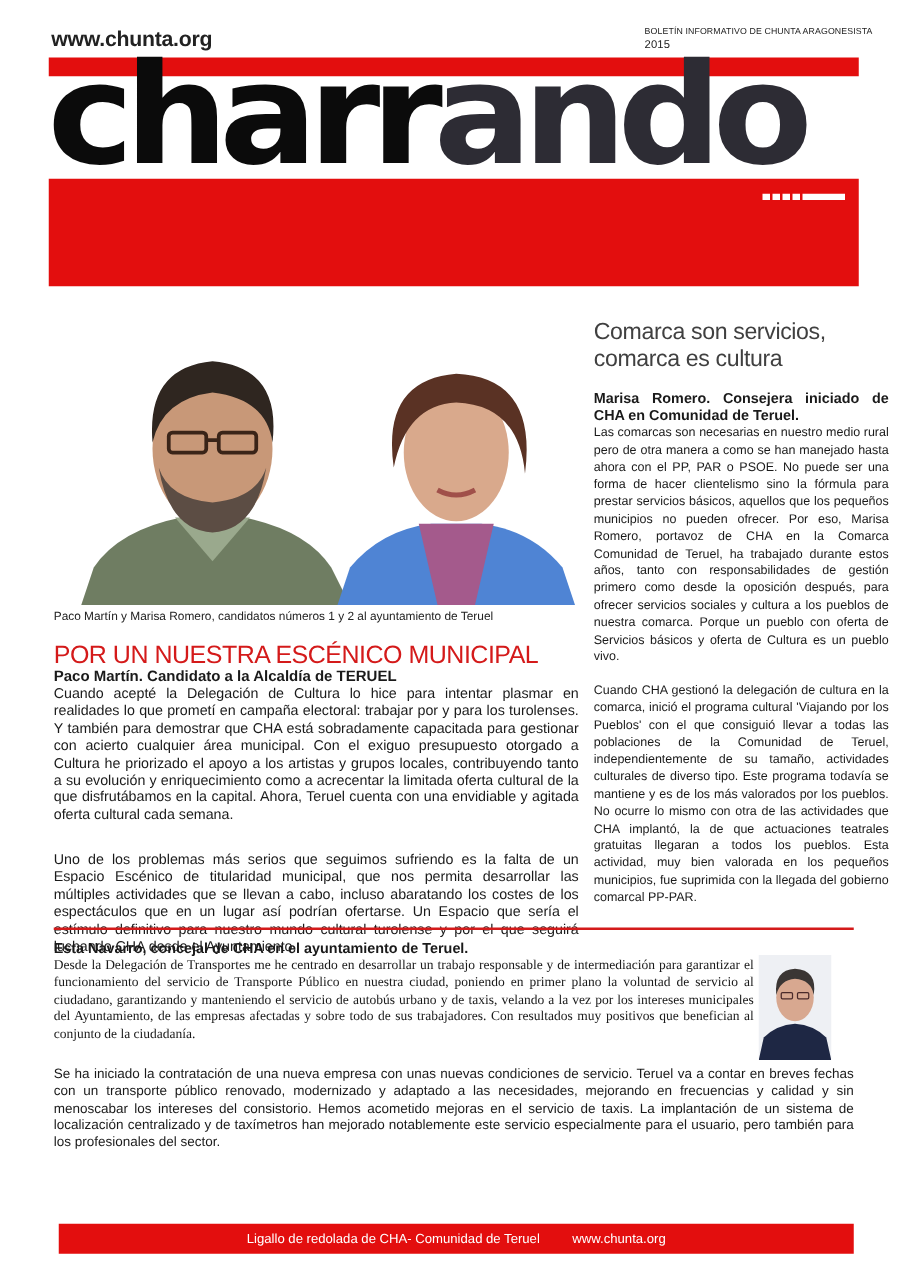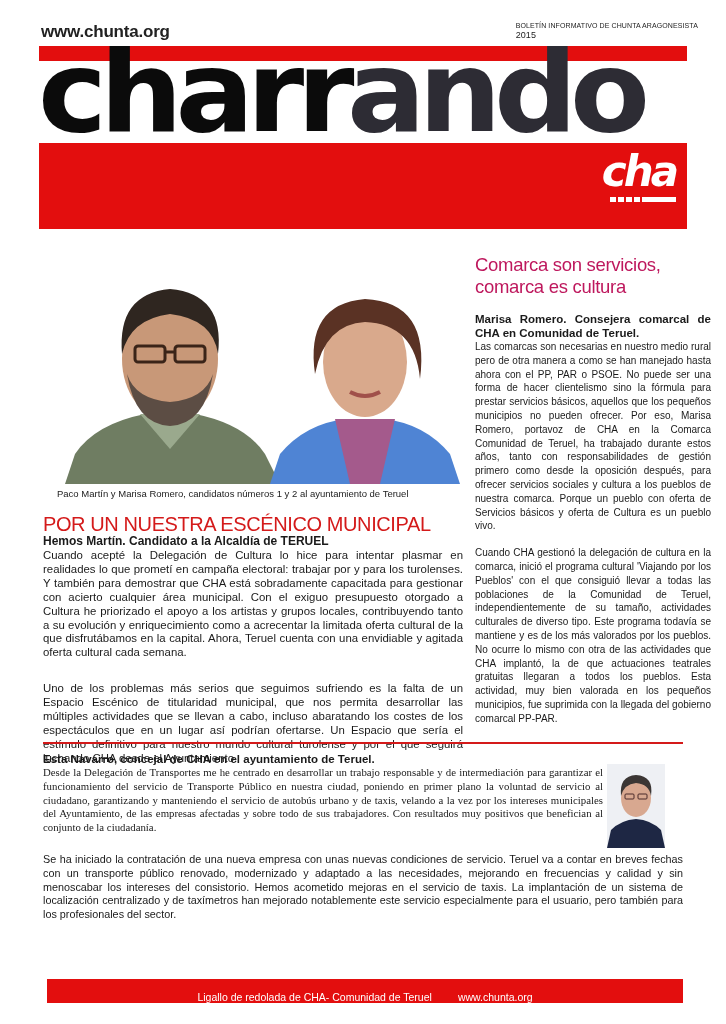--- a/index.html
+++ b/index.html
@@ -17,62 +17,61 @@
   .red-band { position: absolute; left: 39px; top: 143px; width: 648px; height: 86px; background: #e30e0e; z-index: 1; }
   .cha-logo { position: absolute; right: 50px; top: 151px; z-index: 3; text-align: center; }
   .cha-logo .word { color: #fff; font-family: "DejaVu Sans", sans-serif; font-weight: bold; font-size: 42px; letter-spacing: -3px; line-height: 1; font-style: italic; }
   .cha-logo .stripes { display: flex; gap: 2px; margin-top: 4px; justify-content: flex-end; }
   .cha-logo .stripes span { display: block; height: 5px; background: #fff; }
 
   .photo-area { position: absolute; left: 55px; top: 278px; width: 410px; height: 206px; overflow: hidden; }
   .person { position: absolute; bottom: 0; }
   .p1 { left: 0; width: 230px; height: 210px; }
   .p2 { left: 210px; width: 200px; height: 200px; }
-  .caption { position: absolute; left: 57px; top: 488px; font-size: 9.5px; color: #222; }
+  .caption { position: absolute; left: 43px; top: 488px; font-size: 9.5px; color: #222; }
 
   .right-col { position: absolute; left: 475px; top: 254px; width: 236px; }
-  .right-col h2 { color: #be185d; font-weight: normal; font-size: 18.5px; line-height: 22px; margin-bottom: 14px; letter-spacing: -0.3px; }
+  .right-col h2 { color: #404040; font-weight: normal; font-size: 18.5px; line-height: 22px; margin-bottom: 14px; letter-spacing: -0.3px; }
   .right-col .byline { font-weight: bold; font-size: 11.5px; line-height: 14px; text-align: justify; }
   .right-col p { font-size: 10px; line-height: 13.8px; text-align: justify; }
   .right-col p + p { margin-top: 13px; }
 
   .left-col { position: absolute; left: 43px; top: 514px; width: 420px; }
   .left-col h2 { color: #d41a1a; font-weight: normal; font-size: 20px; line-height: 20px; letter-spacing: -0.4px; }
   .left-col .byline { font-weight: bold; font-size: 12px; line-height: 15px; }
   .left-col p { font-size: 11.4px; line-height: 13.9px; text-align: justify; }
   .left-col p + p { margin-top: 22px; }
 
   .divider { position: absolute; left: 43px; top: 742px; width: 640px; height: 2px; background: #d41a1a; }
 
   .transport { position: absolute; left: 43px; top: 752px; width: 640px; }
   .transport h2 { color: #d41a1a; font-weight: normal; font-size: 15.5px; line-height: 18px; margin-bottom: 16px; letter-spacing: -0.3px; }
   .transport .byline { font-weight: bold; font-size: 11.5px; line-height: 14px; }
   .transport p { font-size: 10.8px; line-height: 13.8px; text-align: justify; }
   .transport p.narrow { width: 560px; font-family: Liberation Serif, serif; }
   .transport p + p { margin-top: 18px; }
   .navarro { position: absolute; left: 607px; top: 764px; width: 58px; height: 84px; overflow: hidden; background: #eef0f4; }
 
-  .footer { position: absolute; left: 47px; top: 979px; width: 636px; height: 24px; background: #e30e0e; color: #fff; font-size: 10.5px; display: flex; justify-content: center; align-items: flex-end; gap: 26px; }
+  .footer { position: absolute; left: 47px; top: 979px; width: 636px; height: 24px; background: #e30e0e; color: #fff; font-size: 10.5px; display: flex; justify-content: center; align-items: center; gap: 26px; }
 </style>
 </head>
 <body>
 
 <div class="site-url">www.chunta.org</div>
 <div class="tagline">
   <span>BOLETÍN INFORMATIVO DE CHUNTA ARAGONESISTA</span>
   <span class="year">2015</span>
 </div>
 
 <div class="top-bar"></div>
 <div class="masthead-title">
   <span class="a">charr</span><span class="b">ando</span>
 </div>
 <div class="red-band"></div>
 <div class="cha-logo">
-  <div class="word">cha</div>
   <div class="stripes">
     <span style="width:6px"></span>
       <span style="width:6px"></span>
       <span style="width:6px"></span>
       <span style="width:6px"></span>
       <span style="width:34px"></span>
   </div>
 </div>
 
 <div class="photo-area">
@@ -91,28 +90,28 @@
     <path d="M70 135 L85 200 L115 200 L130 135 Z" fill="#a45a8c"></path>
     <ellipse cx="100" cy="78" rx="42" ry="55" fill="#d9a98c"></ellipse>
     <path d="M50 90 Q40 20 100 15 Q165 18 155 95 Q150 40 100 38 Q60 40 50 90 Z" fill="#5a3224"></path>
     <path d="M85 108 Q100 116 115 108" stroke="#a0504a" stroke-width="4" fill="none"></path>
   </svg>
 </div>
 <div class="caption">Paco Martín y Marisa Romero, candidatos números 1 y 2 al ayuntamiento de Teruel</div>
 
 <div class="right-col">
   <h2>Comarca son servicios, comarca es cultura</h2>
-  <div class="byline">Marisa Romero. Consejera comarcal de CHA en Comunidad de Teruel.</div>
+  <div class="byline">Marisa Romero. Consejera iniciado de CHA en Comunidad de Teruel.</div>
   <p>Las comarcas son necesarias en nuestro medio rural pero de otra manera a como se han manejado hasta ahora con el PP, PAR o PSOE. No puede ser una forma de hacer clientelismo sino la fórmula para prestar servicios básicos, aquellos que los pequeños municipios no pueden ofrecer. Por eso, Marisa Romero, portavoz de CHA en la Comarca Comunidad de Teruel, ha trabajado durante estos años, tanto con responsabilidades de gestión primero como desde la oposición después, para ofrecer servicios sociales y cultura a los pueblos de nuestra comarca. Porque un pueblo con oferta de Servicios básicos y oferta de Cultura es un pueblo vivo.</p>
   <p>Cuando CHA gestionó la delegación de cultura en la comarca, inició el programa cultural 'Viajando por los Pueblos' con el que consiguió llevar a todas las poblaciones de la Comunidad de Teruel, independientemente de su tamaño, actividades culturales de diverso tipo. Este programa todavía se mantiene y es de los más valorados por los pueblos. No ocurre lo mismo con otra de las actividades que CHA implantó, la de que actuaciones teatrales gratuitas llegaran a todos los pueblos. Esta actividad, muy bien valorada en los pequeños municipios, fue suprimida con la llegada del gobierno comarcal PP-PAR.</p>
 </div>
 
 <div class="left-col">
   <h2>POR UN NUESTRA ESCÉNICO MUNICIPAL</h2>
-  <div class="byline">Hemos Martín. Candidato a la Alcaldía de TERUEL</div>
+  <div class="byline">Paco Martín. Candidato a la Alcaldía de TERUEL</div>
   <p>Cuando acepté la Delegación de Cultura lo hice para intentar plasmar en realidades lo que prometí en campaña electoral: trabajar por y para los turolenses. Y también para demostrar que CHA está sobradamente capacitada para gestionar con acierto cualquier área municipal. Con el exiguo presupuesto otorgado a Cultura he priorizado el apoyo a los artistas y grupos locales, contribuyendo tanto a su evolución y enriquecimiento como a acrecentar la limitada oferta cultural de la que disfrutábamos en la capital. Ahora, Teruel cuenta con una envidiable y agitada oferta cultural cada semana.</p>
   <p>Uno de los problemas más serios que seguimos sufriendo es la falta de un Espacio Escénico de titularidad municipal, que nos permita desarrollar las múltiples actividades que se llevan a cabo, incluso abaratando los costes de los espectáculos que en un lugar así podrían ofertarse. Un Espacio que sería el estímulo definitivo para nuestro mundo cultural turolense y por el que seguirá luchando CHA desde el Ayuntamiento.</p>
 </div>
 
 <div class="divider"></div>
 
 <div class="transport">
   <div class="byline">Esta Navarro, concejal de CHA en el ayuntamiento de Teruel.</div>
   <p class="narrow">Desde la Delegación de Transportes me he centrado en desarrollar un trabajo responsable y de intermediación para garantizar el funcionamiento del servicio de Transporte Público en nuestra ciudad, poniendo en primer plano la voluntad de servicio al ciudadano, garantizando y manteniendo el servicio de autobús urbano y de taxis, velando a la vez por los intereses municipales del Ayuntamiento, de las empresas afectadas y sobre todo de sus trabajadores. Con resultados muy positivos que benefician al conjunto de la ciudadanía.</p>
   <p>Se ha iniciado la contratación de una nueva empresa con unas nuevas condiciones de servicio. Teruel va a contar en breves fechas con un transporte público renovado, modernizado y adaptado a las necesidades, mejorando en frecuencias y calidad y sin menoscabar los intereses del consistorio. Hemos acometido mejoras en el servicio de taxis. La implantación de un sistema de localización centralizado y de taxímetros han mejorado notablemente este servicio especialmente para el usuario, pero también para los profesionales del sector.</p>

